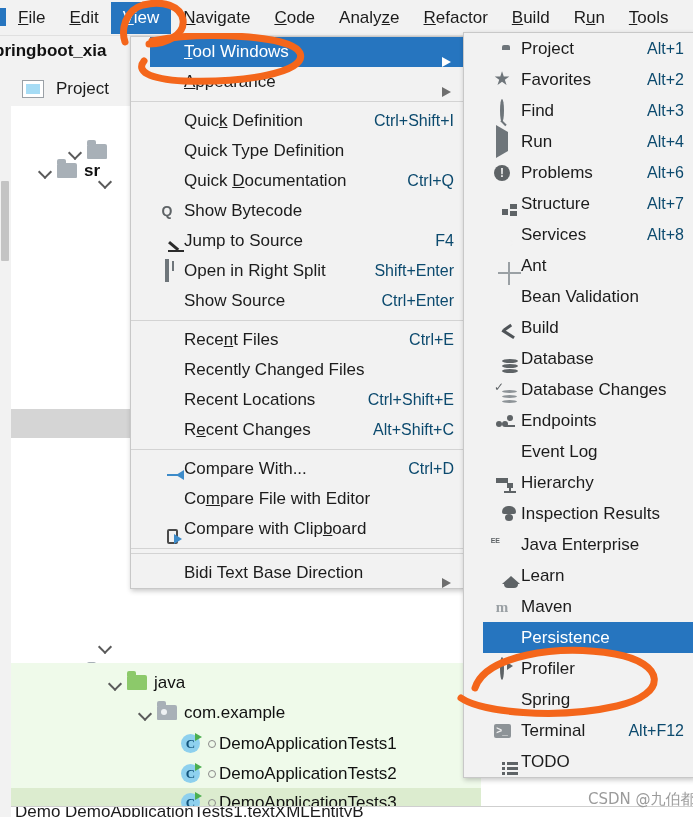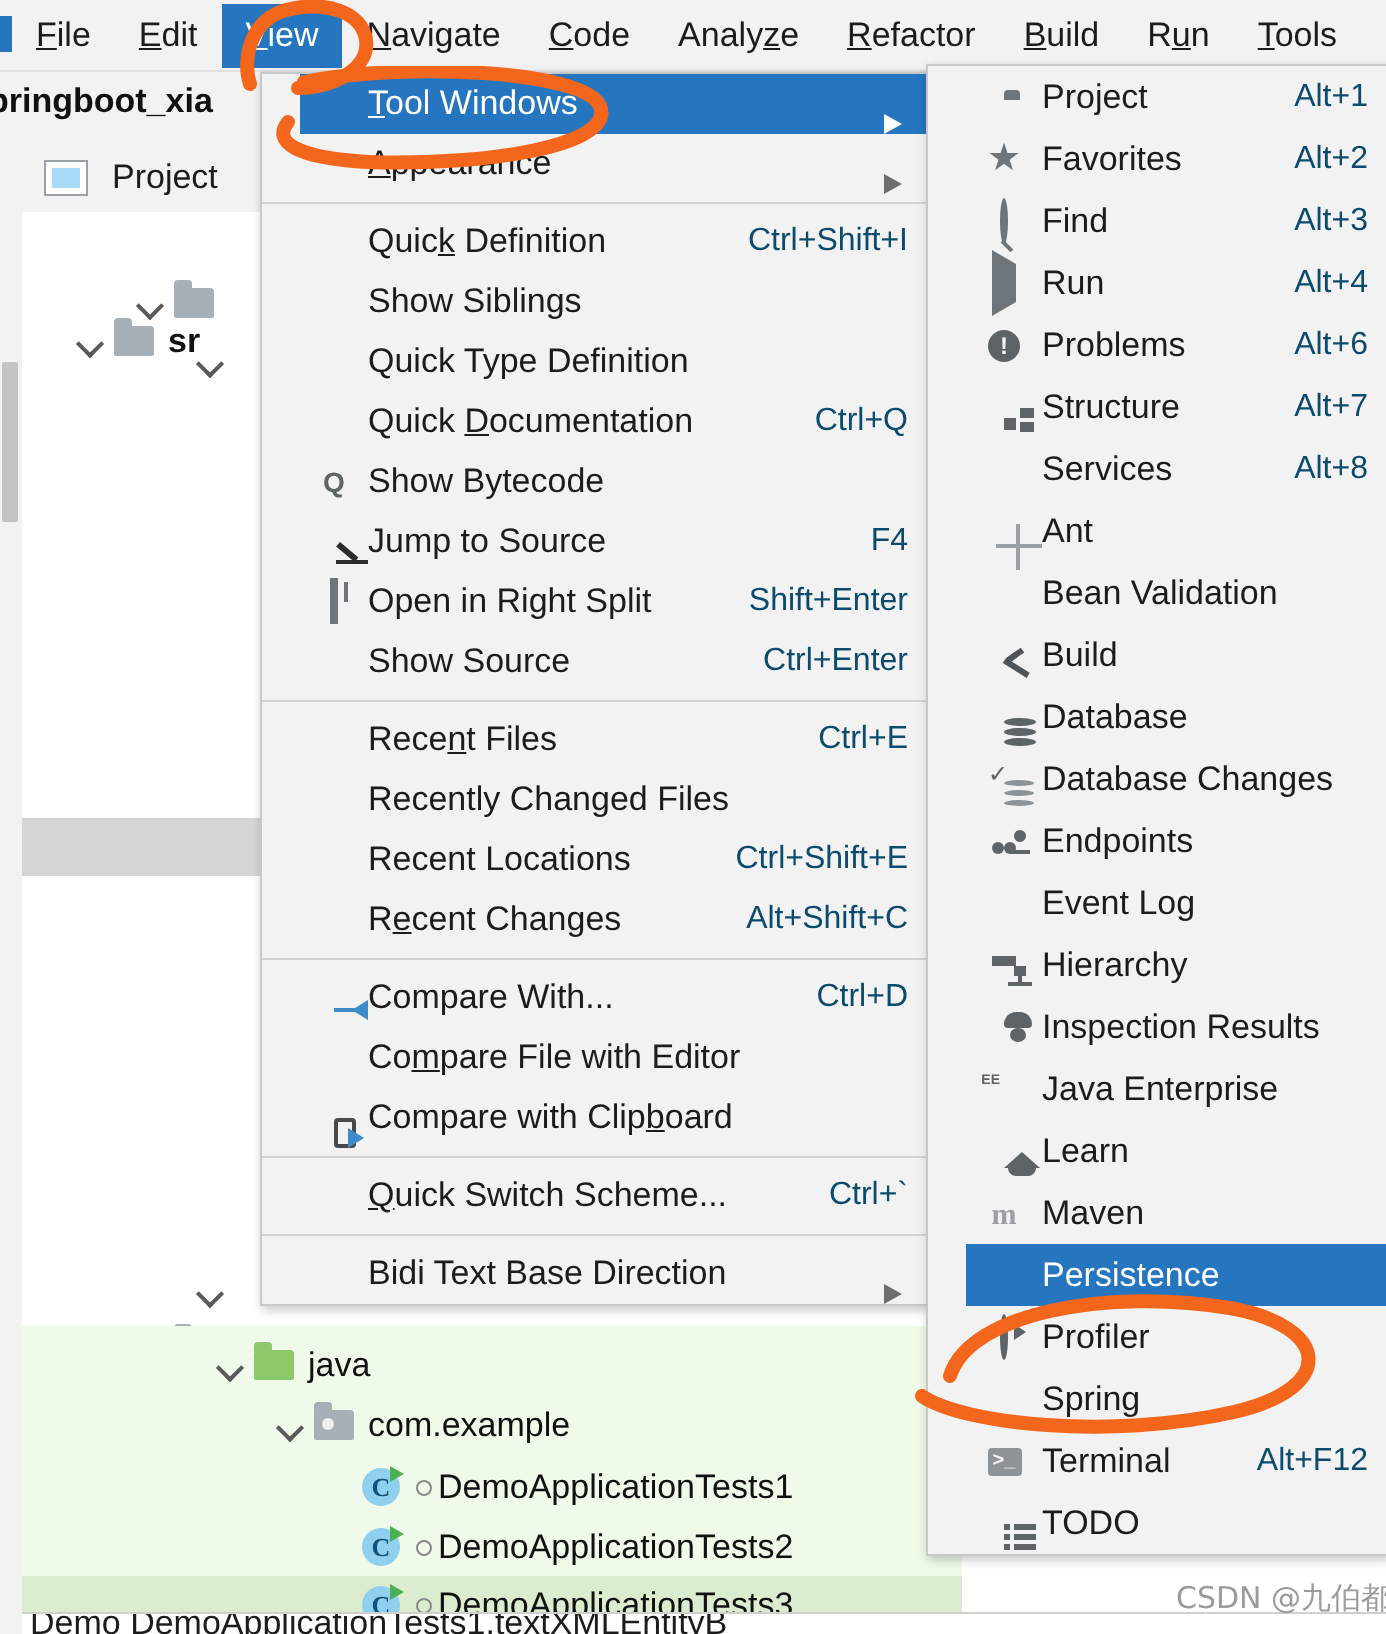--- a/index.html
+++ b/index.html
@@ -371,26 +371,20 @@
       <span class="mi-ico">
         <span></span>
       </span>
       <span class="mi-label">Quic<u>k</u> Definition</span>
       <span class="mi-acc">Ctrl+Shift+I</span>
     </div>
     <div class="mi">
       <span class="mi-ico">
         <span></span>
       </span>
-      <span class="mi-label">Show Siblings</span>
-    </div>
-    <div class="mi">
-      <span class="mi-ico">
-        <span></span>
-      </span>
       <span class="mi-label">Quick Type Definition</span>
     </div>
     <div class="mi">
       <span class="mi-ico">
         <span></span>
       </span>
       <span class="mi-label">Quick <u>D</u>ocumentation</span>
       <span class="mi-acc">Ctrl+Q</span>
     </div>
     <div class="mi">
@@ -462,27 +456,20 @@
       </span>
       <span class="mi-label">Co<u>m</u>pare File with Editor</span>
     </div>
     <div class="mi">
       <span class="mi-ico">
         <span><span class="ic-clip"></span></span>
       </span>
       <span class="mi-label">Compare with Clip<u>b</u>oard</span>
     </div>
     <div class="sep"></div>
-    <div class="mi">
-      <span class="mi-ico">
-        <span></span>
-      </span>
-      <span class="mi-label"><u>Q</u>uick Switch Scheme...</span>
-      <span class="mi-acc">Ctrl+`</span>
-    </div>
     <div class="sep"></div>
     <div class="mi">
       <span class="mi-ico">
         <span></span>
       </span>
       <span class="mi-label">Bidi Text Base Direction</span>
       <span class="mi-arrow"></span>
     </div>
   </div>
 

